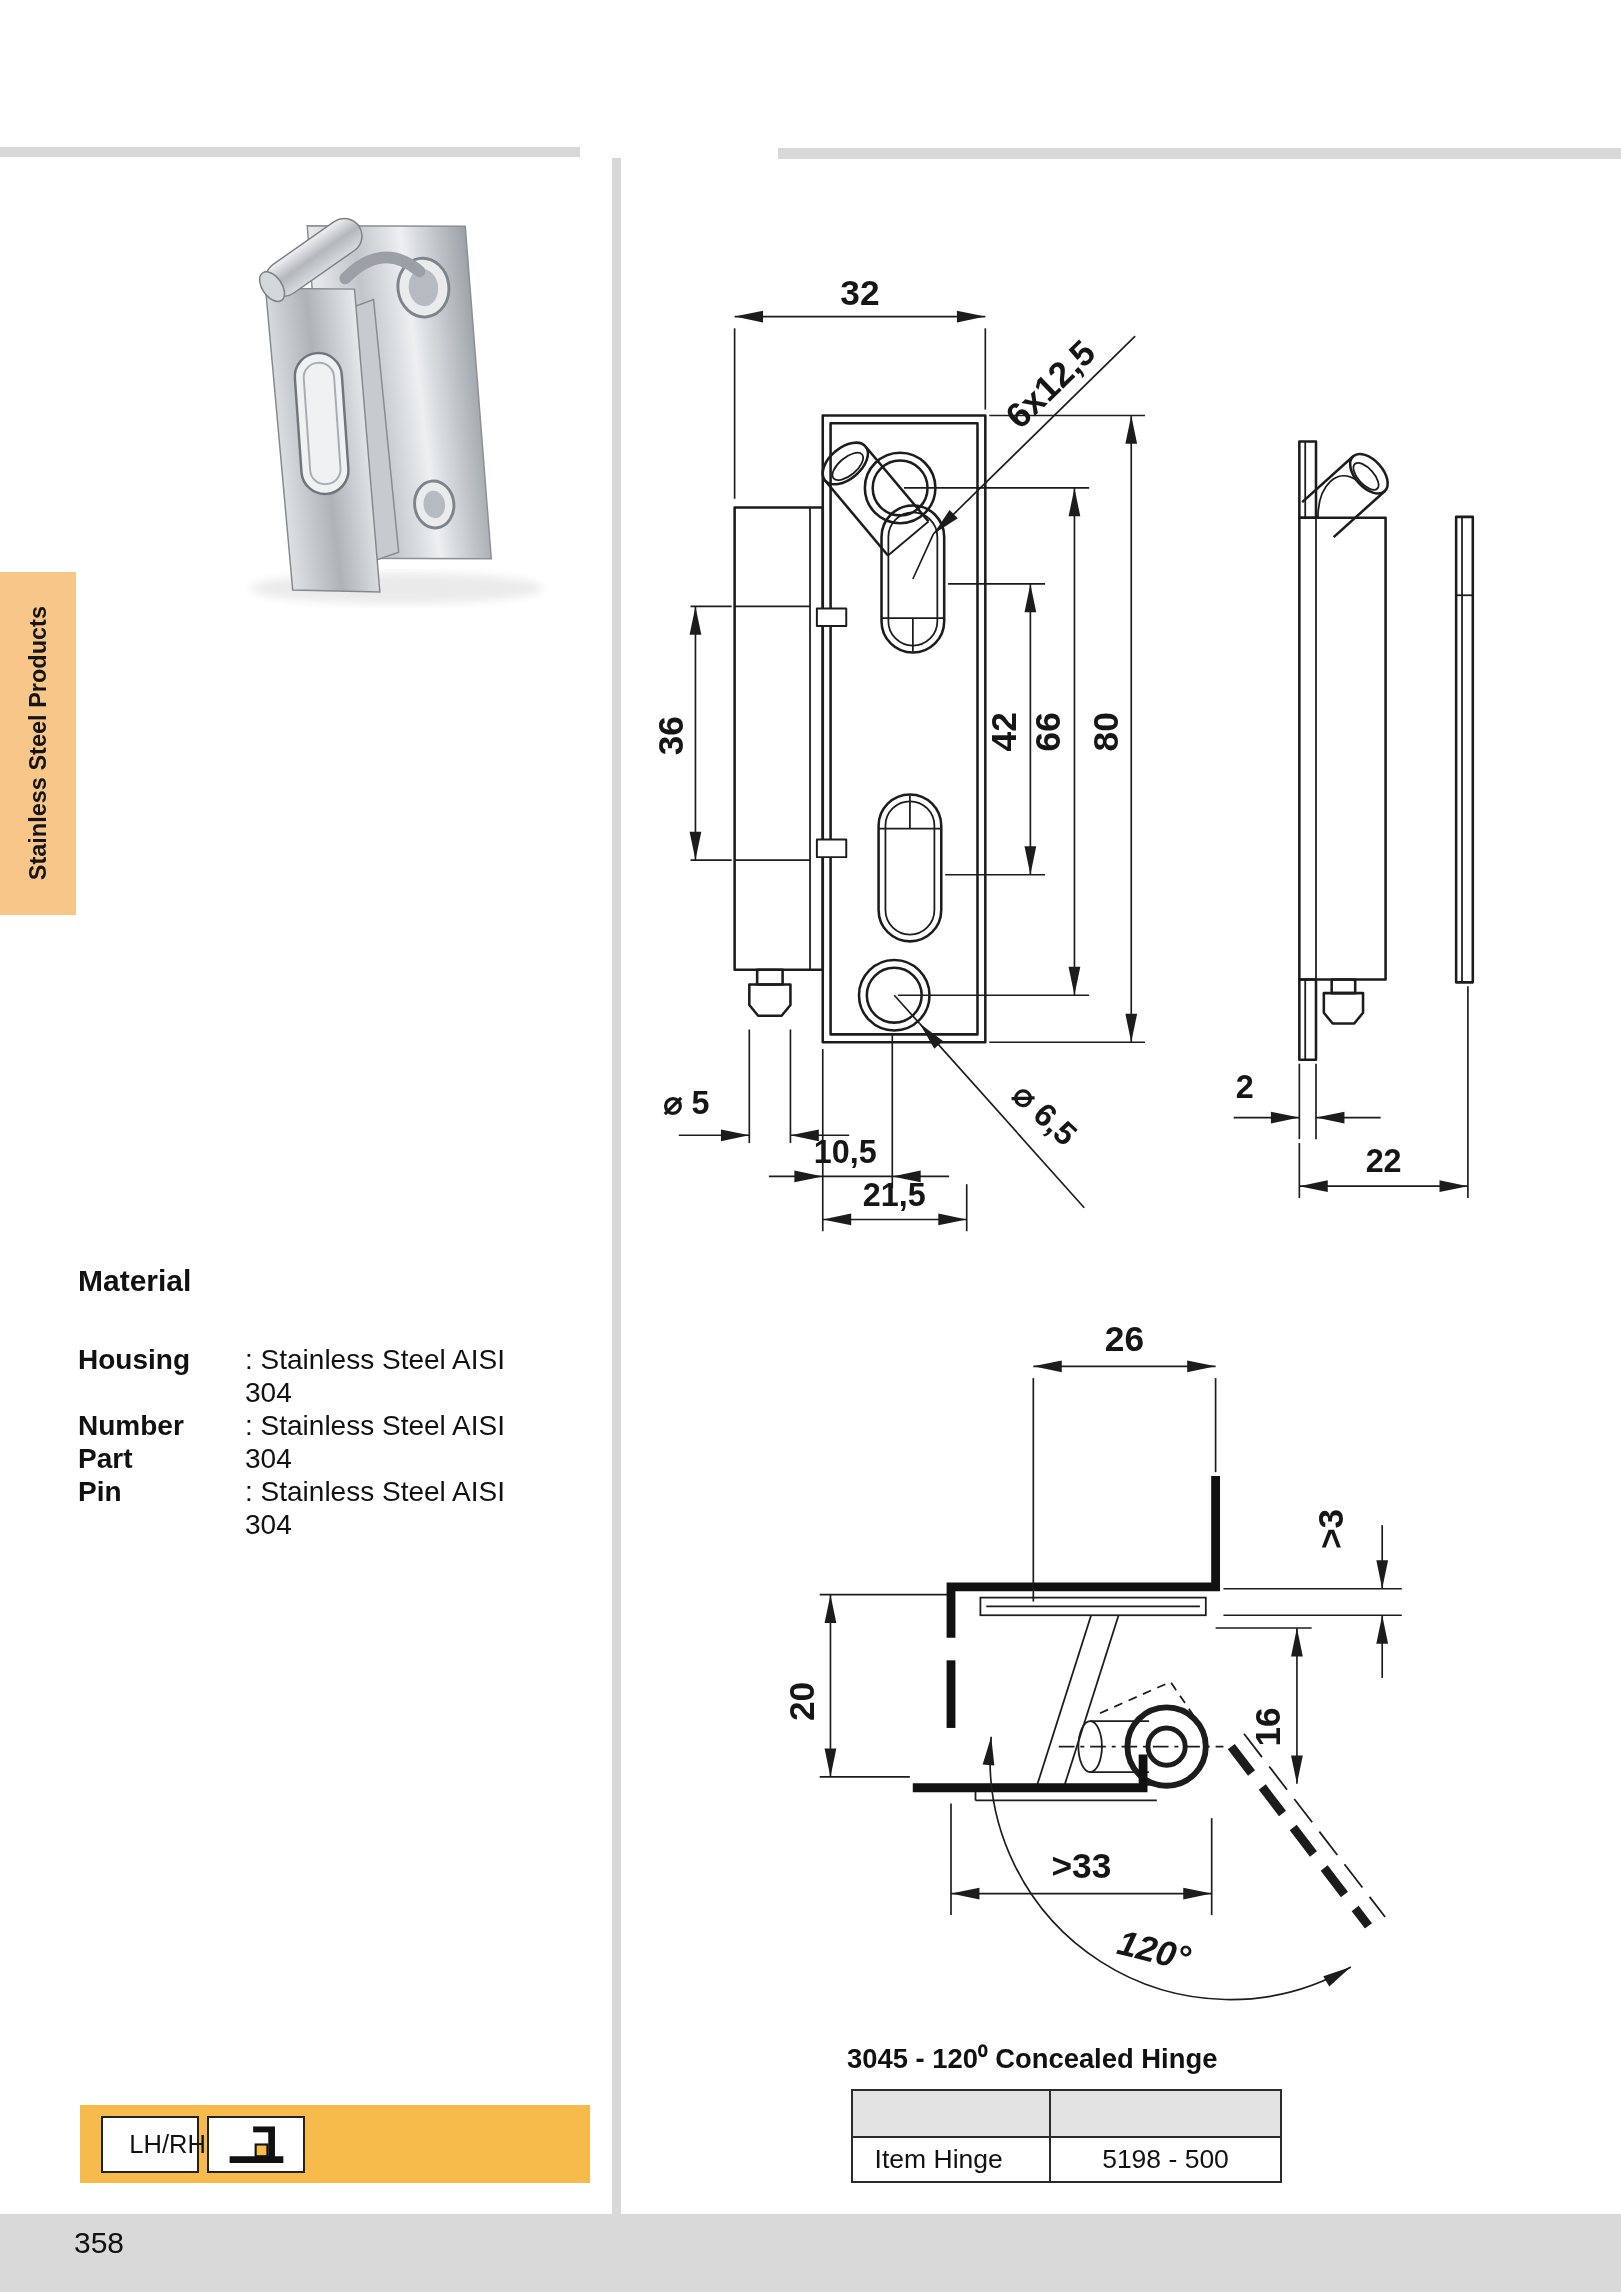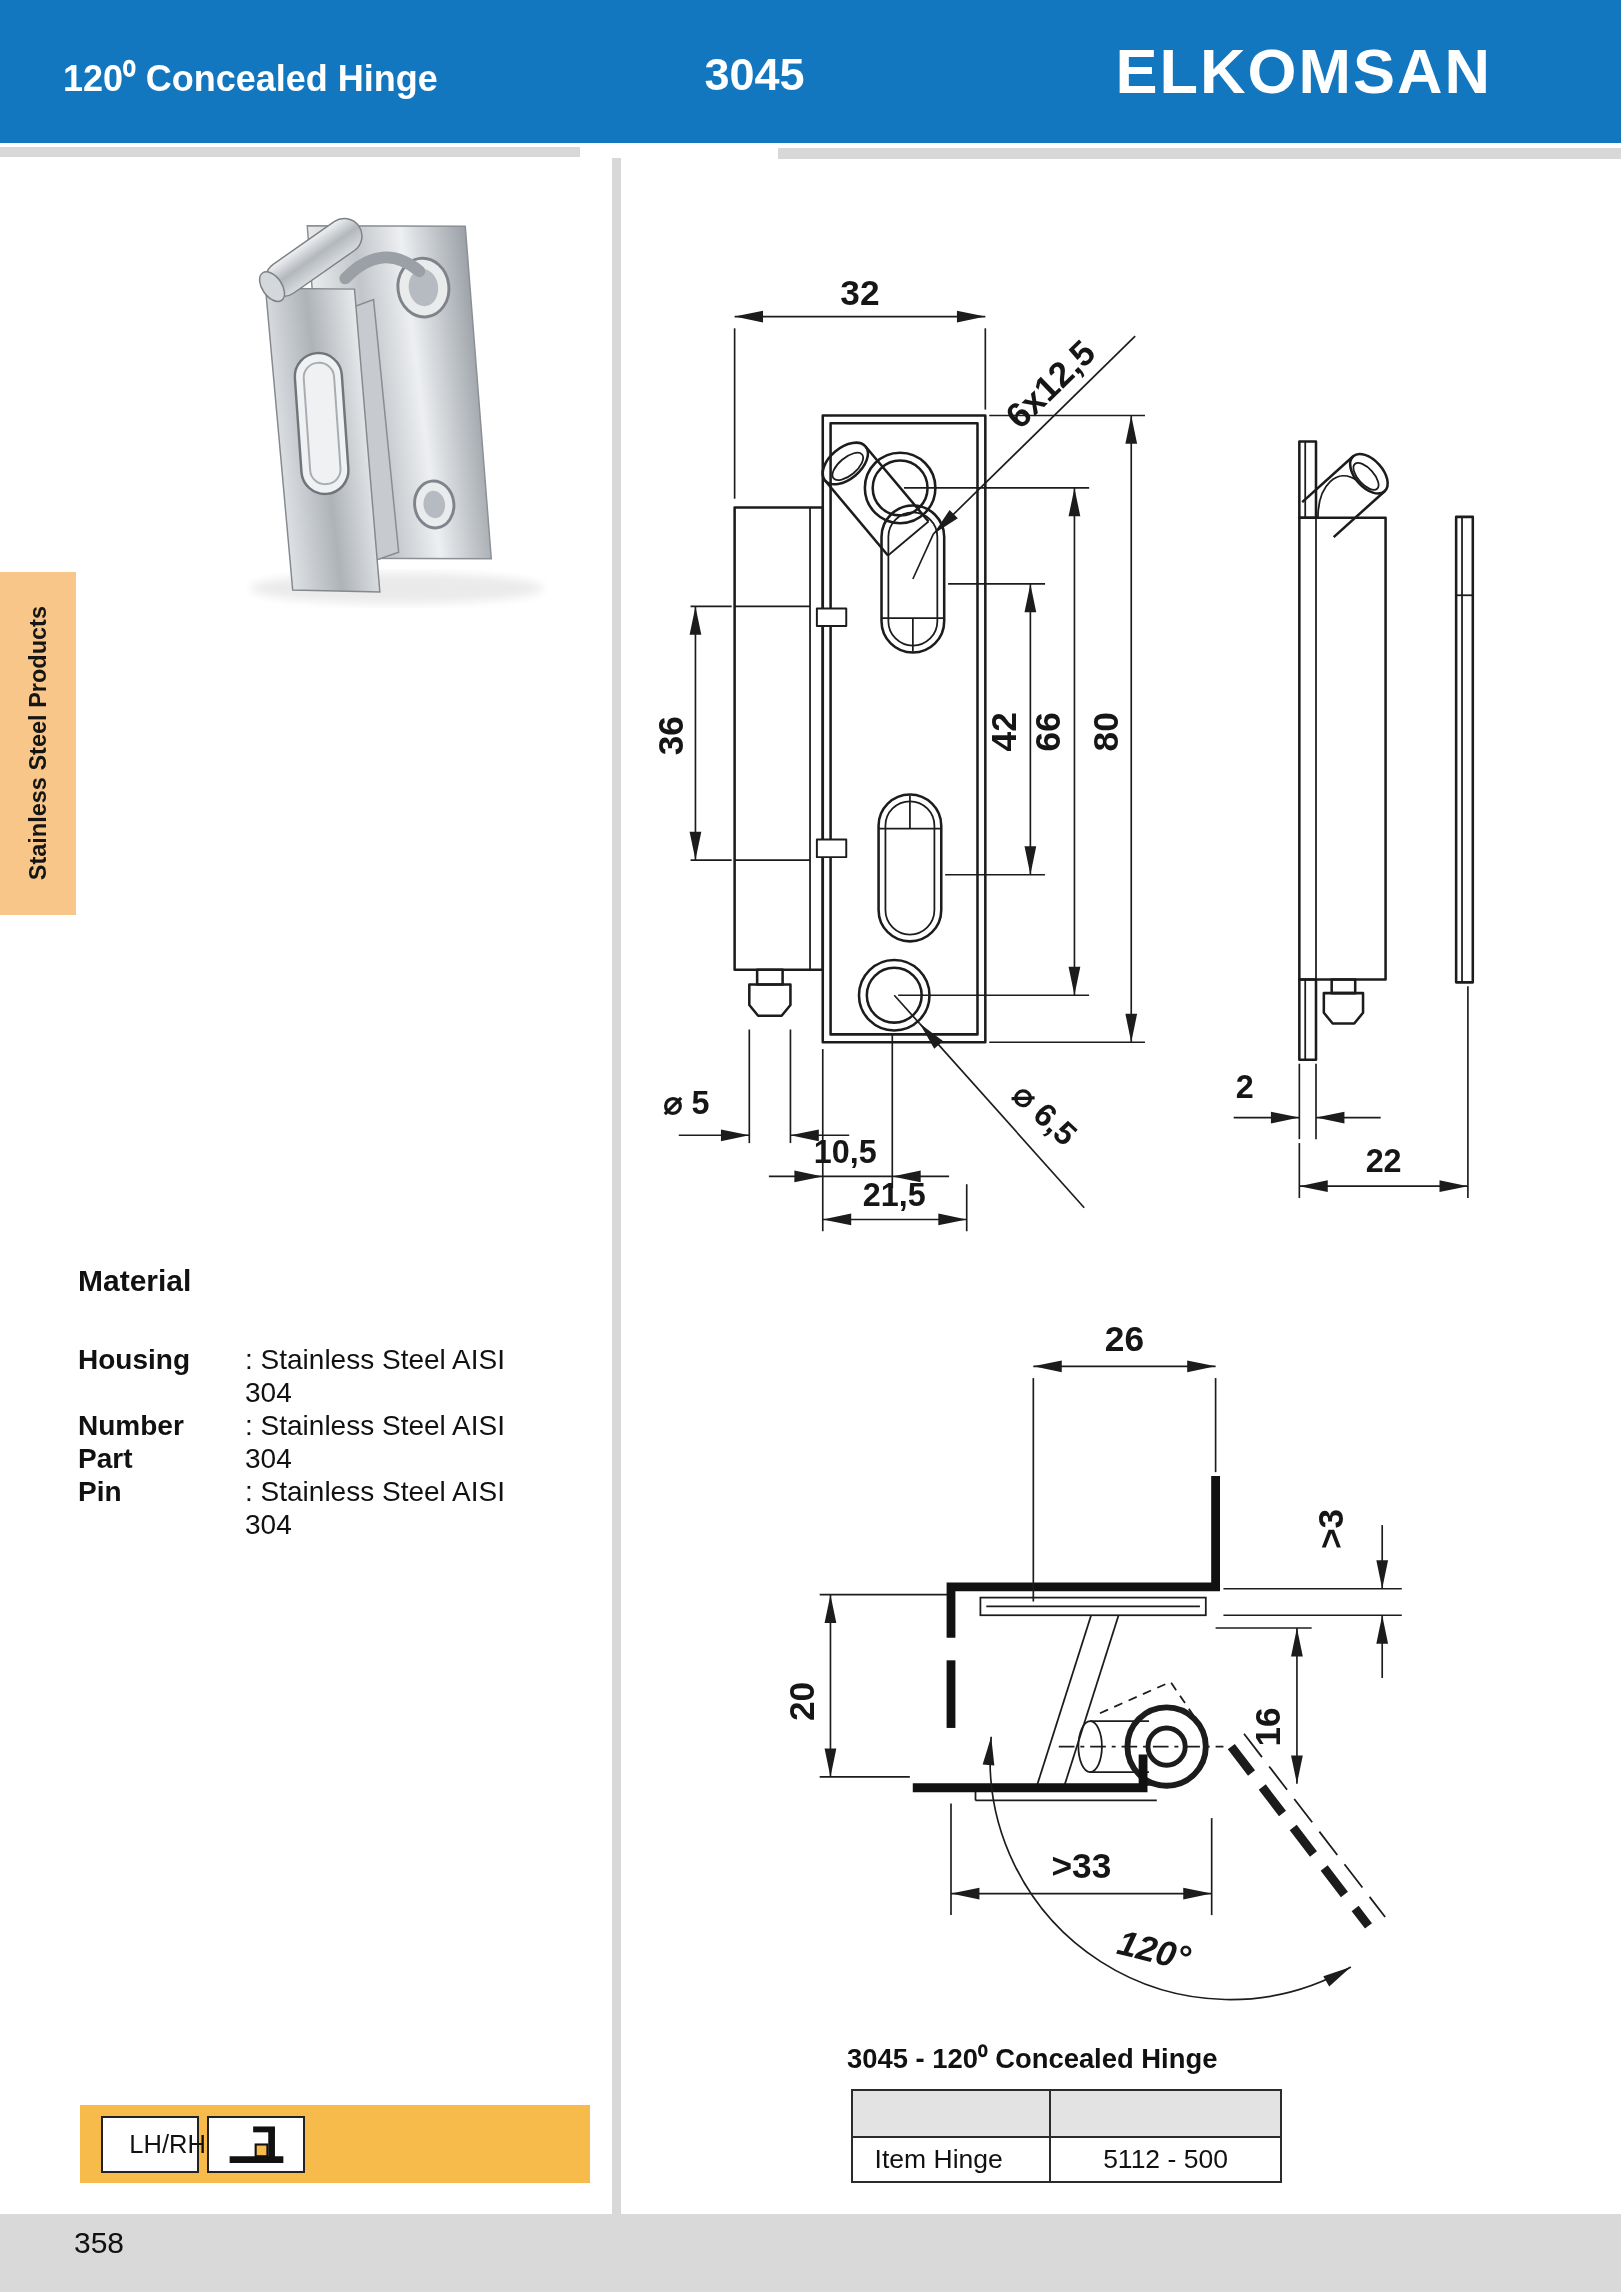--- a/index.html
+++ b/index.html
@@ -51,25 +51,20 @@
   svg text{fill:#161616;font-weight:bold;font-size:36px;font-family:"Liberation Sans",sans-serif;}
   .t33{font-size:33px;}
   .deg{font-style:italic;}
   .mask{fill:#fff;stroke:#1c1c1c;stroke-width:2;}
 </style>
 </head>
 <body>
 
 <div class="page">
 
-  <header class="hdr">
-    <span class="hdr-title">120⁰ Concealed Hinge</span>
-    <span class="hdr-model">3045</span>
-    <span class="hdr-brand">ELKOMSAN</span>
-  </header>
   <div class="rule ruleL"></div>
   <div class="rule ruleR"></div>
   <div class="rule vdiv"></div>
 
   <div class="tab">
     <span>Stainless Steel Products</span>
   </div>
 
   <svg style="left:137px;top:157px;" width="392" height="446" viewBox="0 0 400 455">
     <defs>
@@ -308,21 +303,21 @@
 
   <div class="cap">3045 - 120⁰ Concealed Hinge</div>
   <table class="itbl">
     <tbody>
         <tr class="th">
       <td class="c1"></td>
       <td class="c2"></td>
     </tr>
     <tr class="tr">
       <td class="c1">Item Hinge</td>
-      <td class="c2">5112 - 500</td>
+      <td class="c2">5198 - 500</td>
     </tr>
   </tbody>
     </table>
 
   <div class="bbar">
     <div class="bbox">
       <span>LH/RH</span>
     </div>
     <div class="bbox">
       <svg width="71" height="47" viewBox="0 0 80 56" style="position:static;">

